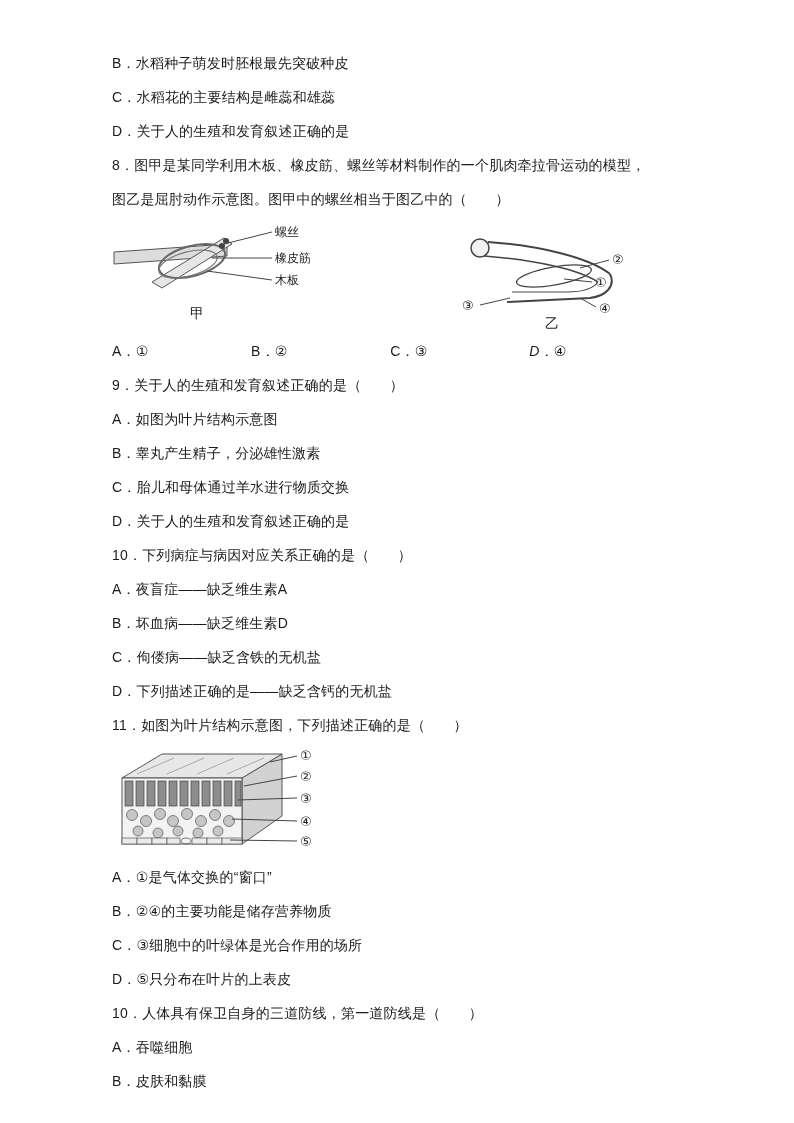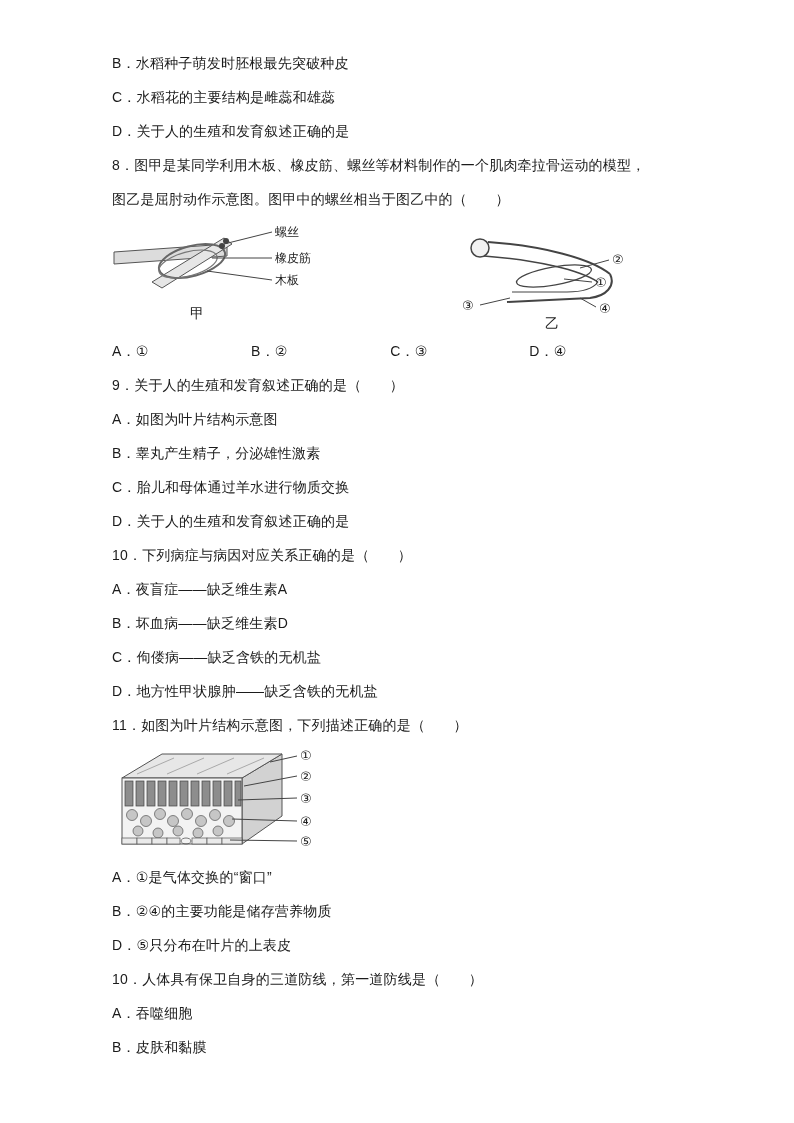--- a/index.html
+++ b/index.html
@@ -21,21 +21,21 @@
     height: 34px;
     white-space: nowrap;
     letter-spacing: 0.2px;
   }
   .figure {
     height: 118px;
     position: relative;
   }
   .figure svg { display: block; }
   .answers .ans { display: inline-block; width: 135px; }
-  .answers .ans:last-child { width: auto; }
+  .answers .ans:last-child { width: auto; font-style: italic; }
   svg text {
     font-family: "Liberation Sans", "DejaVu Sans", sans-serif;
     fill: #222;
   }
   .fig-label { font-size: 12px; }
   .fig-caption { font-size: 14px; }
   .fig-mark { font-size: 13px; }
 </style>
 </head>
 <body>
@@ -98,21 +98,21 @@
   <div class="line">9．关于人的生殖和发育叙述正确的是（　　）</div>
   <div class="line">A．如图为叶片结构示意图</div>
   <div class="line">B．睾丸产生精子，分泌雄性激素</div>
   <div class="line">C．胎儿和母体通过羊水进行物质交换</div>
   <div class="line">D．关于人的生殖和发育叙述正确的是</div>
 
   <div class="line">10．下列病症与病因对应关系正确的是（　　）</div>
   <div class="line">A．夜盲症——缺乏维生素A</div>
   <div class="line">B．坏血病——缺乏维生素D</div>
   <div class="line">C．佝偻病——缺乏含铁的无机盐</div>
-  <div class="line">D．地方性甲状腺肿——缺乏含铁的无机盐</div>
+  <div class="line">D．下列描述正确的是——缺乏含钙的无机盐</div>
 
   <div class="line">11．如图为叶片结构示意图，下列描述正确的是（　　）</div>
 
   <div class="figure">
     <svg width="215" height="118" viewBox="0 0 215 118">
 
       <g>
         <polygon points="130,36 170,12 170,74 130,102" fill="#d2d2d2" stroke="#555" stroke-width="1"></polygon>
         <polygon points="10,36 130,36 170,12 50,12" fill="#e7e7e7" stroke="#555" stroke-width="1"></polygon>
         <line x1="25" y1="32" x2="62" y2="16" stroke="#999" stroke-width="0.8"></line>
@@ -173,19 +173,20 @@
       <text x="188" y="18" class="fig-mark">①</text>
       <text x="188" y="39" class="fig-mark">②</text>
       <text x="188" y="61" class="fig-mark">③</text>
       <text x="188" y="84" class="fig-mark">④</text>
       <text x="188" y="104" class="fig-mark">⑤</text>
     </svg>
   </div>
 
   <div class="line">A．①是气体交换的“窗口”</div>
   <div class="line">B．②④的主要功能是储存营养物质</div>
+  <div class="line">C．③细胞中的叶绿体是光合作用的场所</div>
   <div class="line">D．⑤只分布在叶片的上表皮</div>
 
   <div class="line">10．人体具有保卫自身的三道防线，第一道防线是（　　）</div>
   <div class="line">A．吞噬细胞</div>
   <div class="line">B．皮肤和黏膜</div>
 
 </div>
 
 </body></html>

